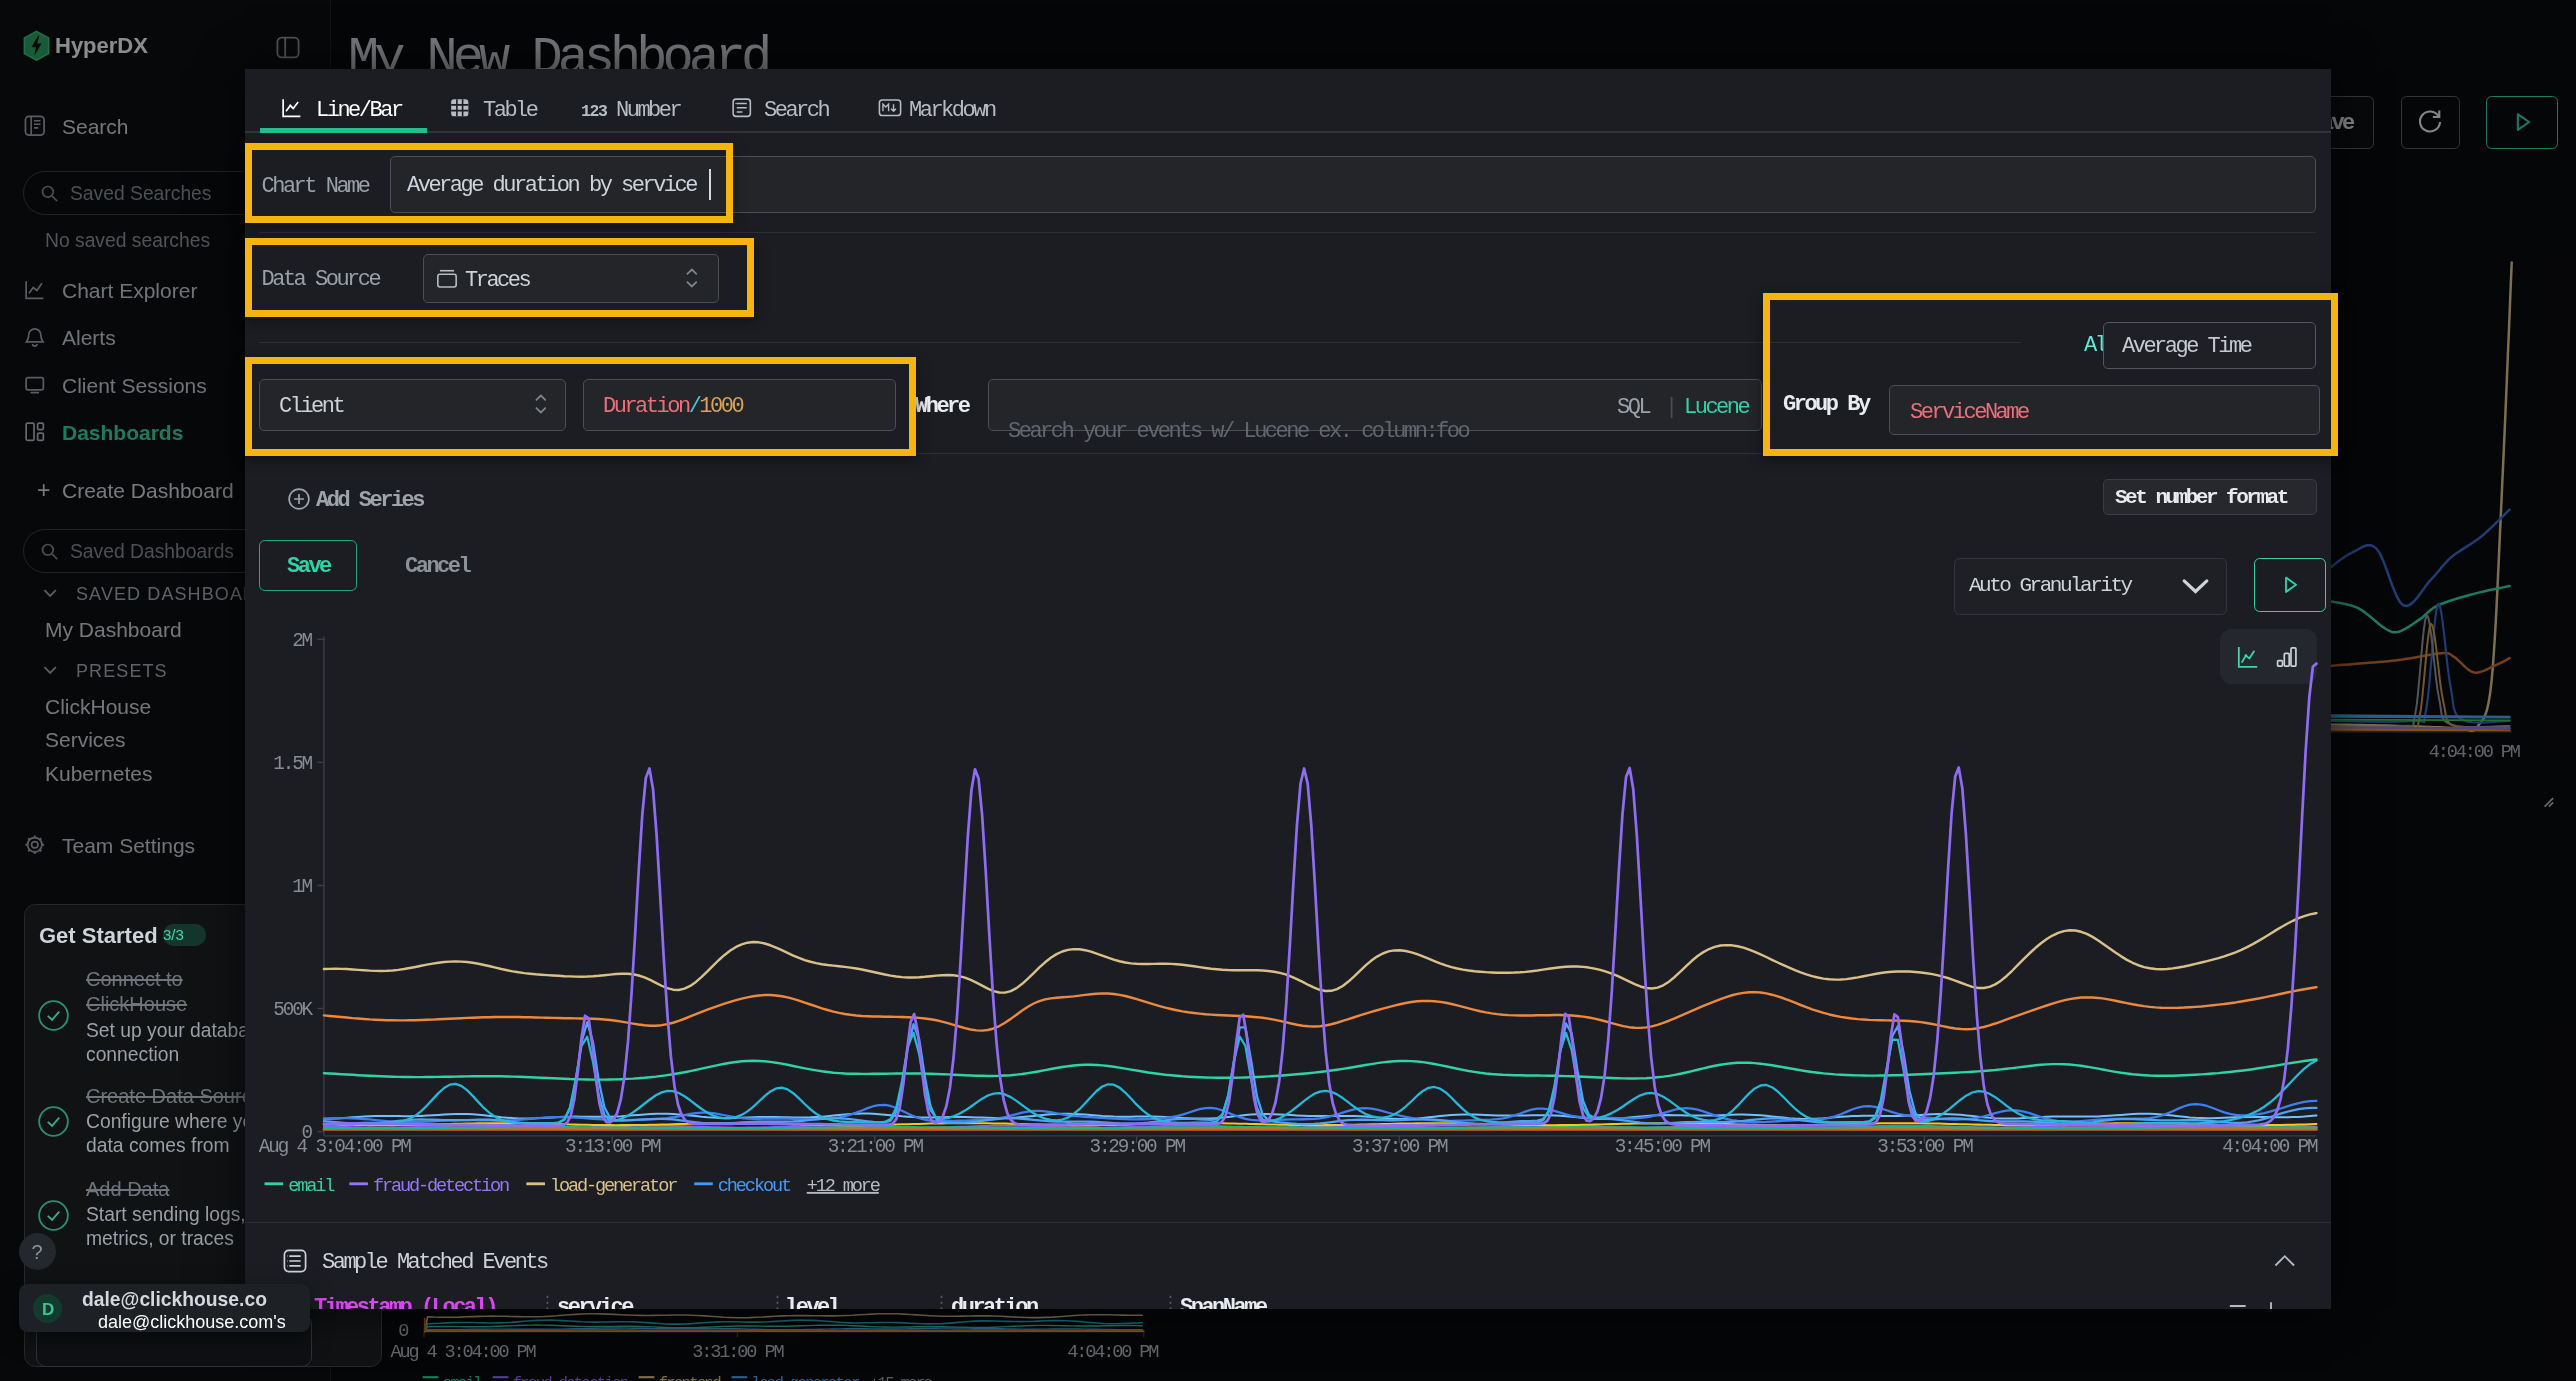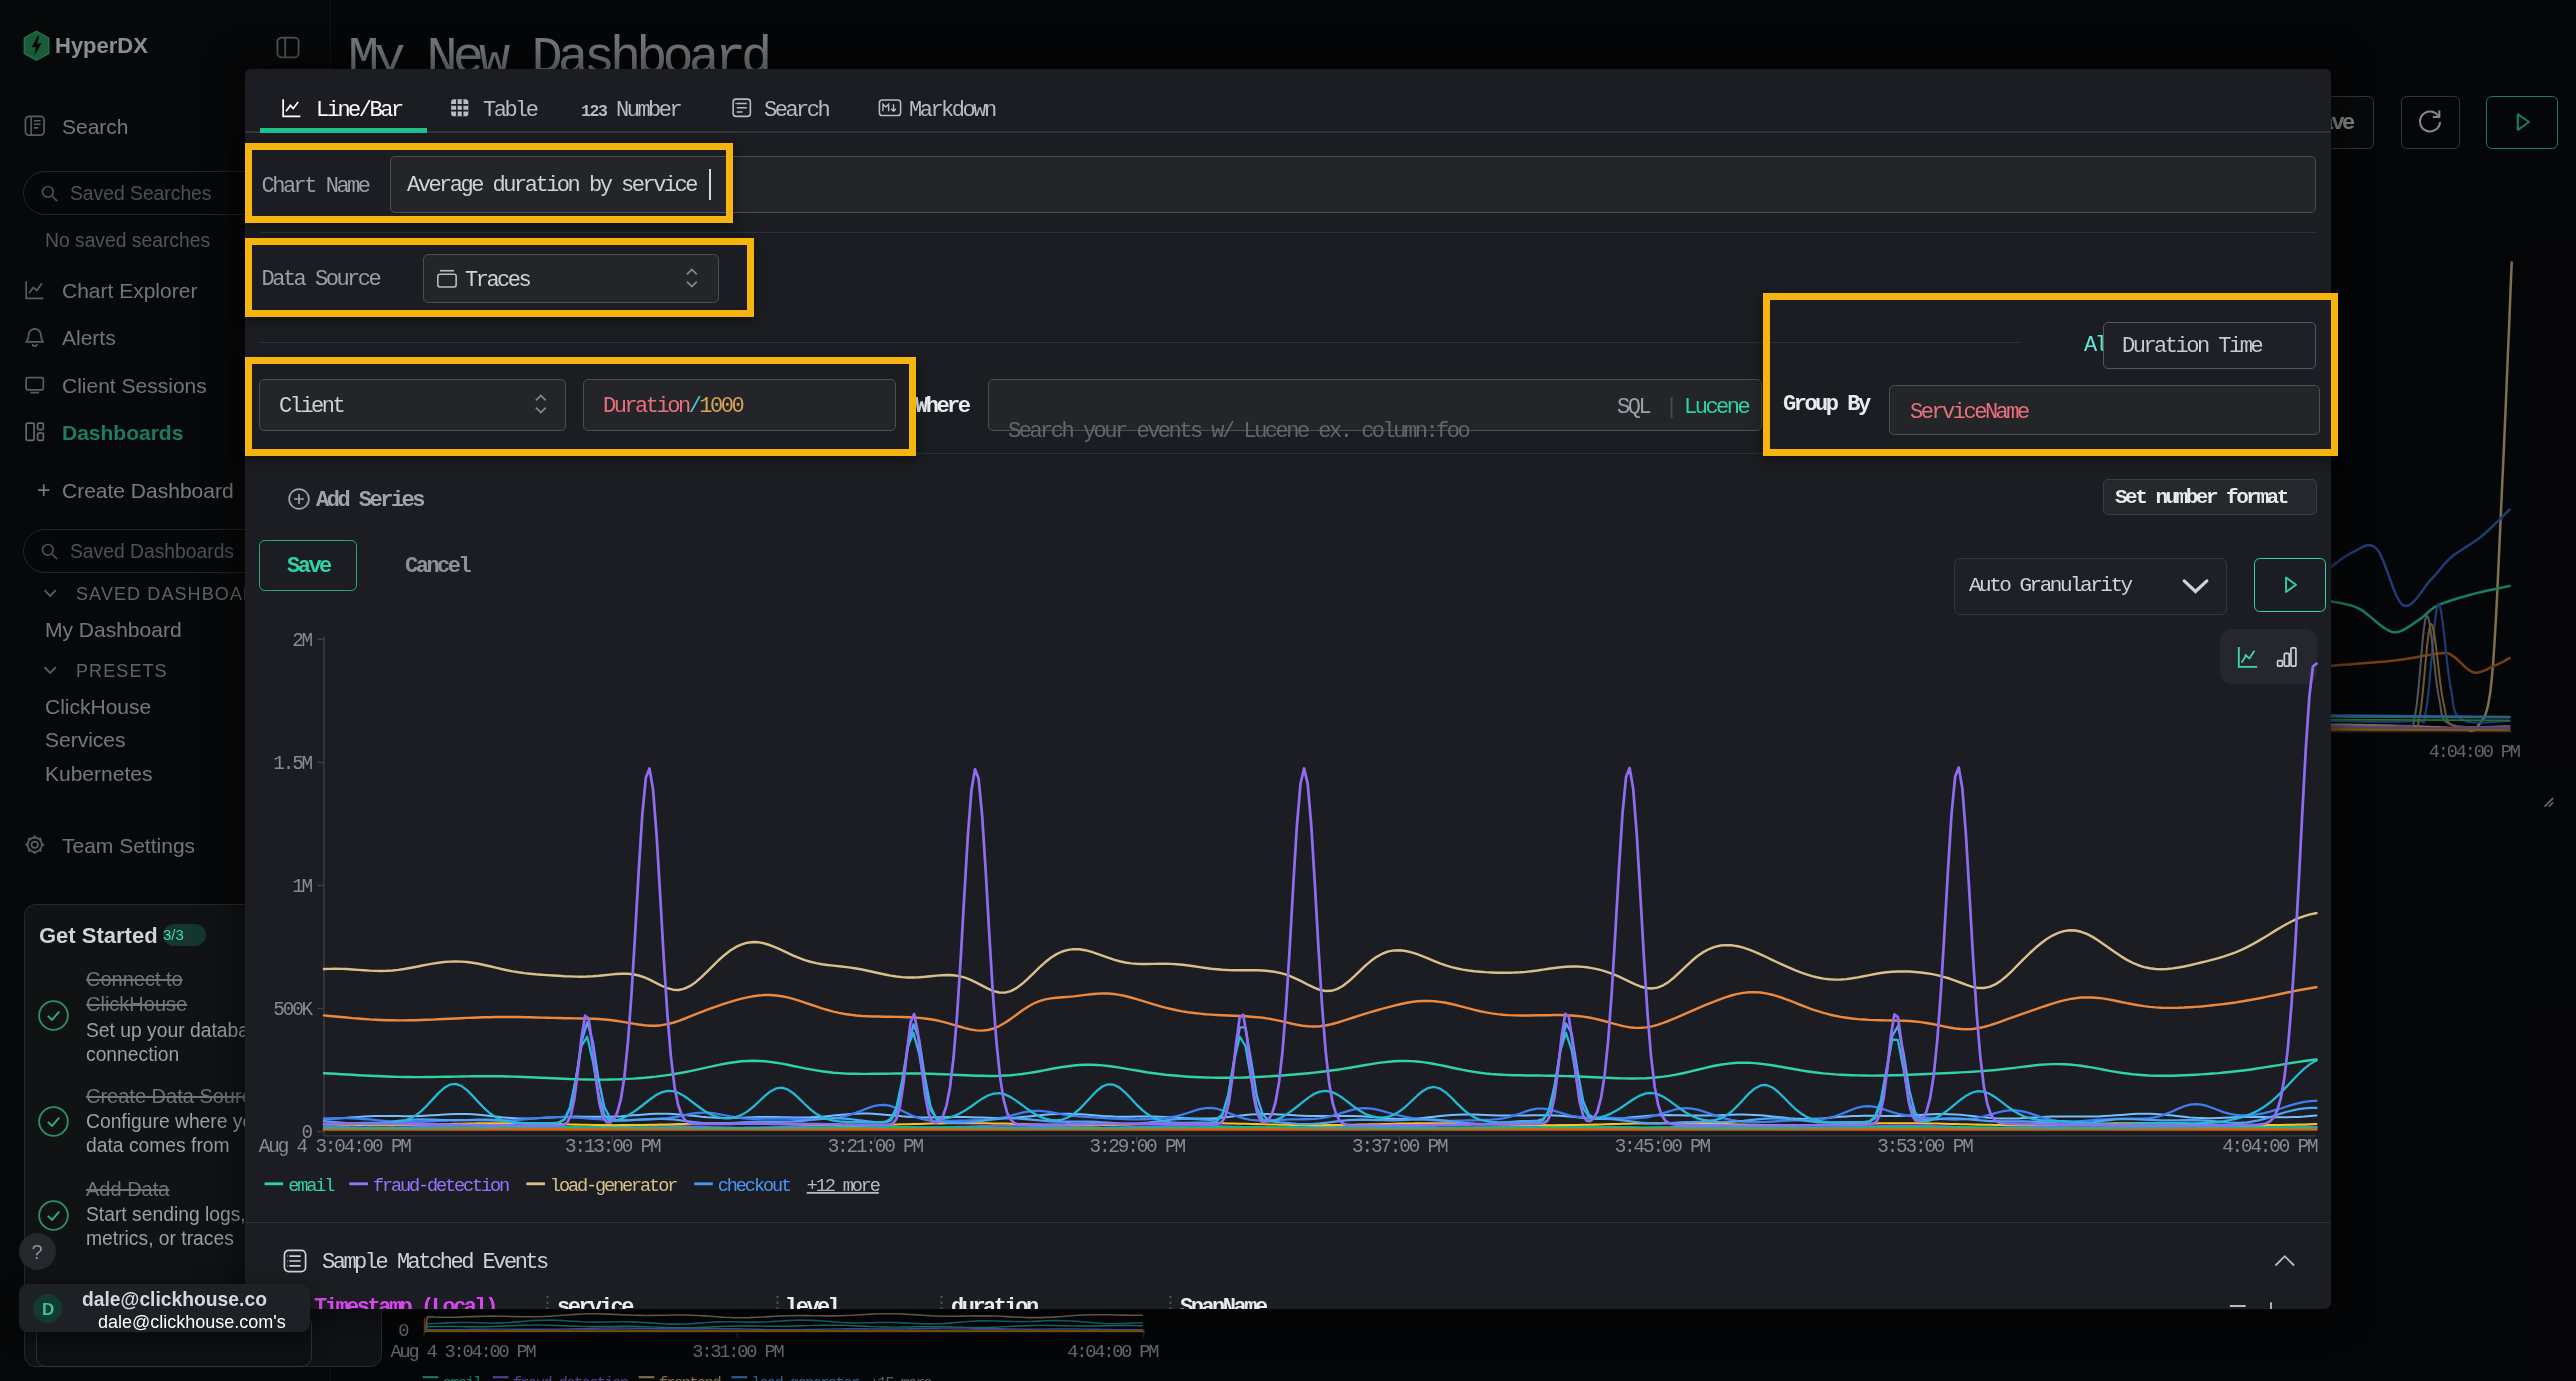--- a/index.html
+++ b/index.html
@@ -7,21 +7,21 @@
 .sans{font-family:"Liberation Sans",sans-serif;letter-spacing:0;}
 .abs{position:absolute;}
 
 #sidebar{position:absolute;left:0;top:0;width:331px;height:1381px;background:#0d0f11;border-right:0.7px solid #1f2226;}
 .navlbl{font-family:"Liberation Sans",sans-serif;font-size:21px;color:#c9cdd2;}
 .pill{position:absolute;left:23px;width:285px;height:44px;border:0.7px solid #3a3e44;border-radius:22px;background:#0b0d0e;color:#838990;font-family:"Liberation Sans",sans-serif;font-size:19.3px;line-height:43px;padding-left:46px;}
 .subhdr{font-family:"Liberation Sans",sans-serif;font-size:18px;letter-spacing:1.1px;color:#a3aab1;}
 
 #overlay{position:absolute;left:0;top:0;width:2576px;height:1381px;background:rgba(0,0,0,0.42);z-index:10;}
 #gs{position:absolute;left:0;top:0;width:2576px;height:1381px;z-index:15;pointer-events:none;}
-#modal{position:absolute;left:245px;top:69px;width:2086px;height:1240px;background:#1b1d22;border-radius:6px;box-shadow:0 0 43px rgba(0,0,0,.65);overflow:hidden;z-index:30;}
+#modal{position:absolute;left:245px;top:69px;width:2086px;height:1240px;background:#1b1d22;border-radius:0;box-shadow:0 0 43px rgba(0,0,0,.65);overflow:hidden;z-index:30;}
 .inp{position:absolute;background:#232529;border:1.4px solid #4a4e55;border-radius:5px;}
 .divider{position:absolute;height:1.4px;background:#2c2f34;}
 .ylw{position:absolute;border:7.2px solid #f6b40e;box-shadow:0 4.3px 13px rgba(0,0,0,.45);z-index:40;}
 .lbl{color:#9aa0a8;}
 .txt{color:#ced2d9;}
 .tok-r{color:#e9707b;}
 .tok-c{color:#49c4d8;}
 .tok-o{color:#d9a35a;}
 .grn{color:#2fd3a5;}
 .bold{font-weight:bold;}
@@ -225,21 +225,21 @@
     <div class="abs mono" style="left:358px;top:325px;"><span class="tok-r">Duration</span><span class="tok-c">/</span><span class="tok-o">1000</span></div>
     <div class="abs mono bold" style="left:670px;top:325px;color:#e8ebef;">Where</div>
     <div class="inp" style="left:743px;top:310px;width:774px;height:52px;"></div>
     <div class="abs mono" style="left:763px;top:326px;color:#62676e;margin-top:24px;">Search your events w/ Lucene ex. column:foo</div>
     <div class="abs mono" style="left:1372px;top:326px;color:#9ba1a8;">SQL</div>
     <div class="abs mono" style="left:1420px;top:326px;color:#4a4e54;">|</div>
     <div class="abs mono" style="left:1439px;top:326px;color:#2fd3a5;">Lucene</div>
     <div class="divider" style="left:14.3px;top:384px;width:2057px;"></div>
     <div class="abs mono" style="left:1795px;top:264px;color:#5eead4;margin-left:44px;">Alias</div>
     <div class="inp" style="left:1858px;top:253px;width:213px;height:47px;background:#1e2025;border-color:#53575e;"></div>
-    <div class="abs mono" style="left:1877px;top:265px;color:#c6cad0;">Duration Time</div>
+    <div class="abs mono" style="left:1877px;top:265px;color:#c6cad0;">Average Time</div>
     <div class="abs mono bold" style="left:1538px;top:323px;color:#e8ebef;">Group By</div>
     <div class="inp" style="left:1644px;top:316px;width:431px;height:50px;"></div>
     <div class="abs mono tok-r" style="left:1665px;top:331px;">ServiceName</div>
     <svg class="abs" style="left:42px;top:418px;" width="24" height="24" viewBox="0 0 34 34" fill="none">
       <circle cx="17" cy="17" r="14" stroke="#9fa4ab" stroke-width="2.4"></circle>
       <path d="M17 10 V24 M10 17 H24" stroke="#9fa4ab" stroke-width="2.4"></path>
     </svg>
     <div class="abs mono bold" style="left:71px;top:419px;color:#9fa4ab;">Add Series</div>
     <div class="abs" style="left:1858px;top:410px;width:214px;height:36px;background:#26282d;border:0.7px solid #3a3d43;border-radius:5px;"></div>
     <div class="abs mono bold" style="left:1870px;top:417px;font-size:21px;color:#e8eaed;">Set number format</div>

